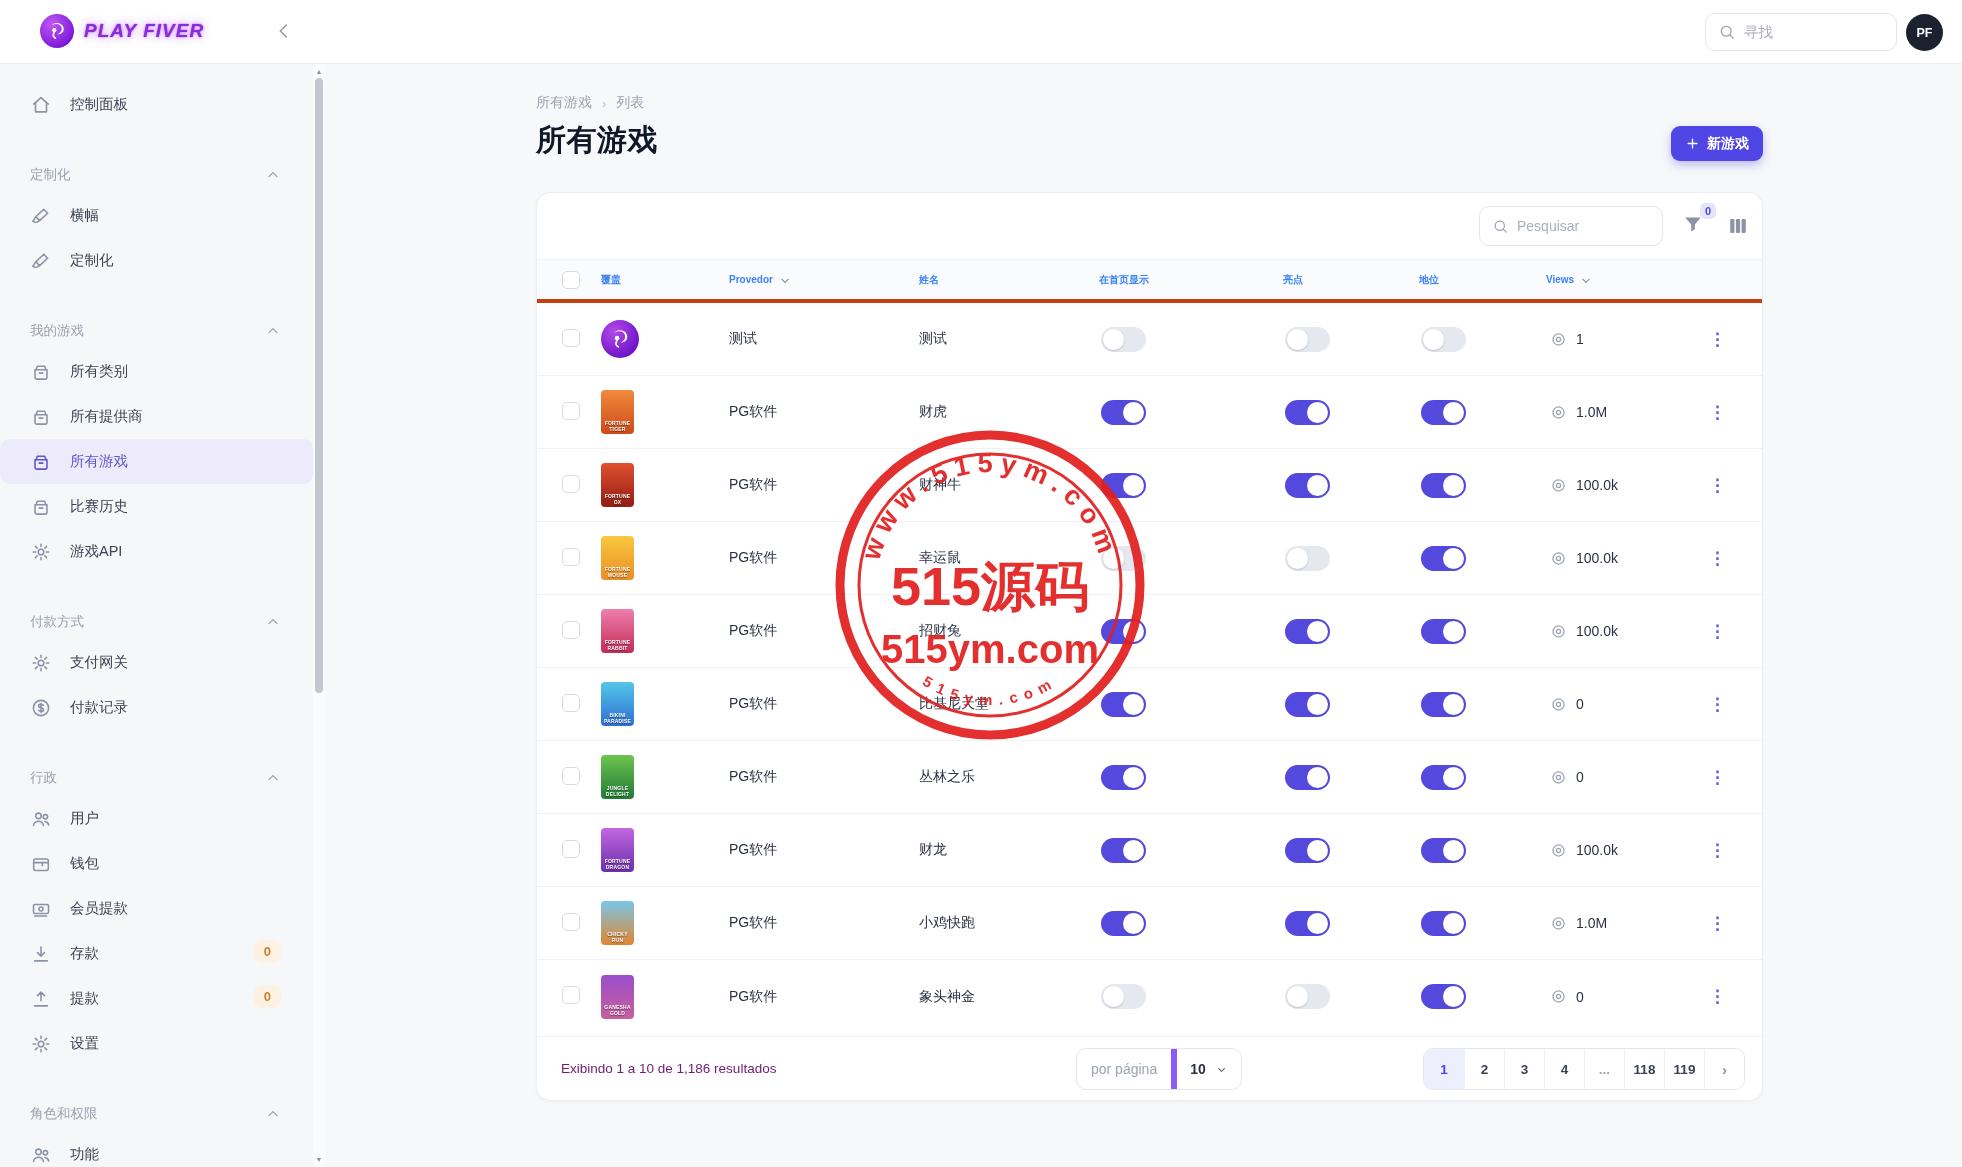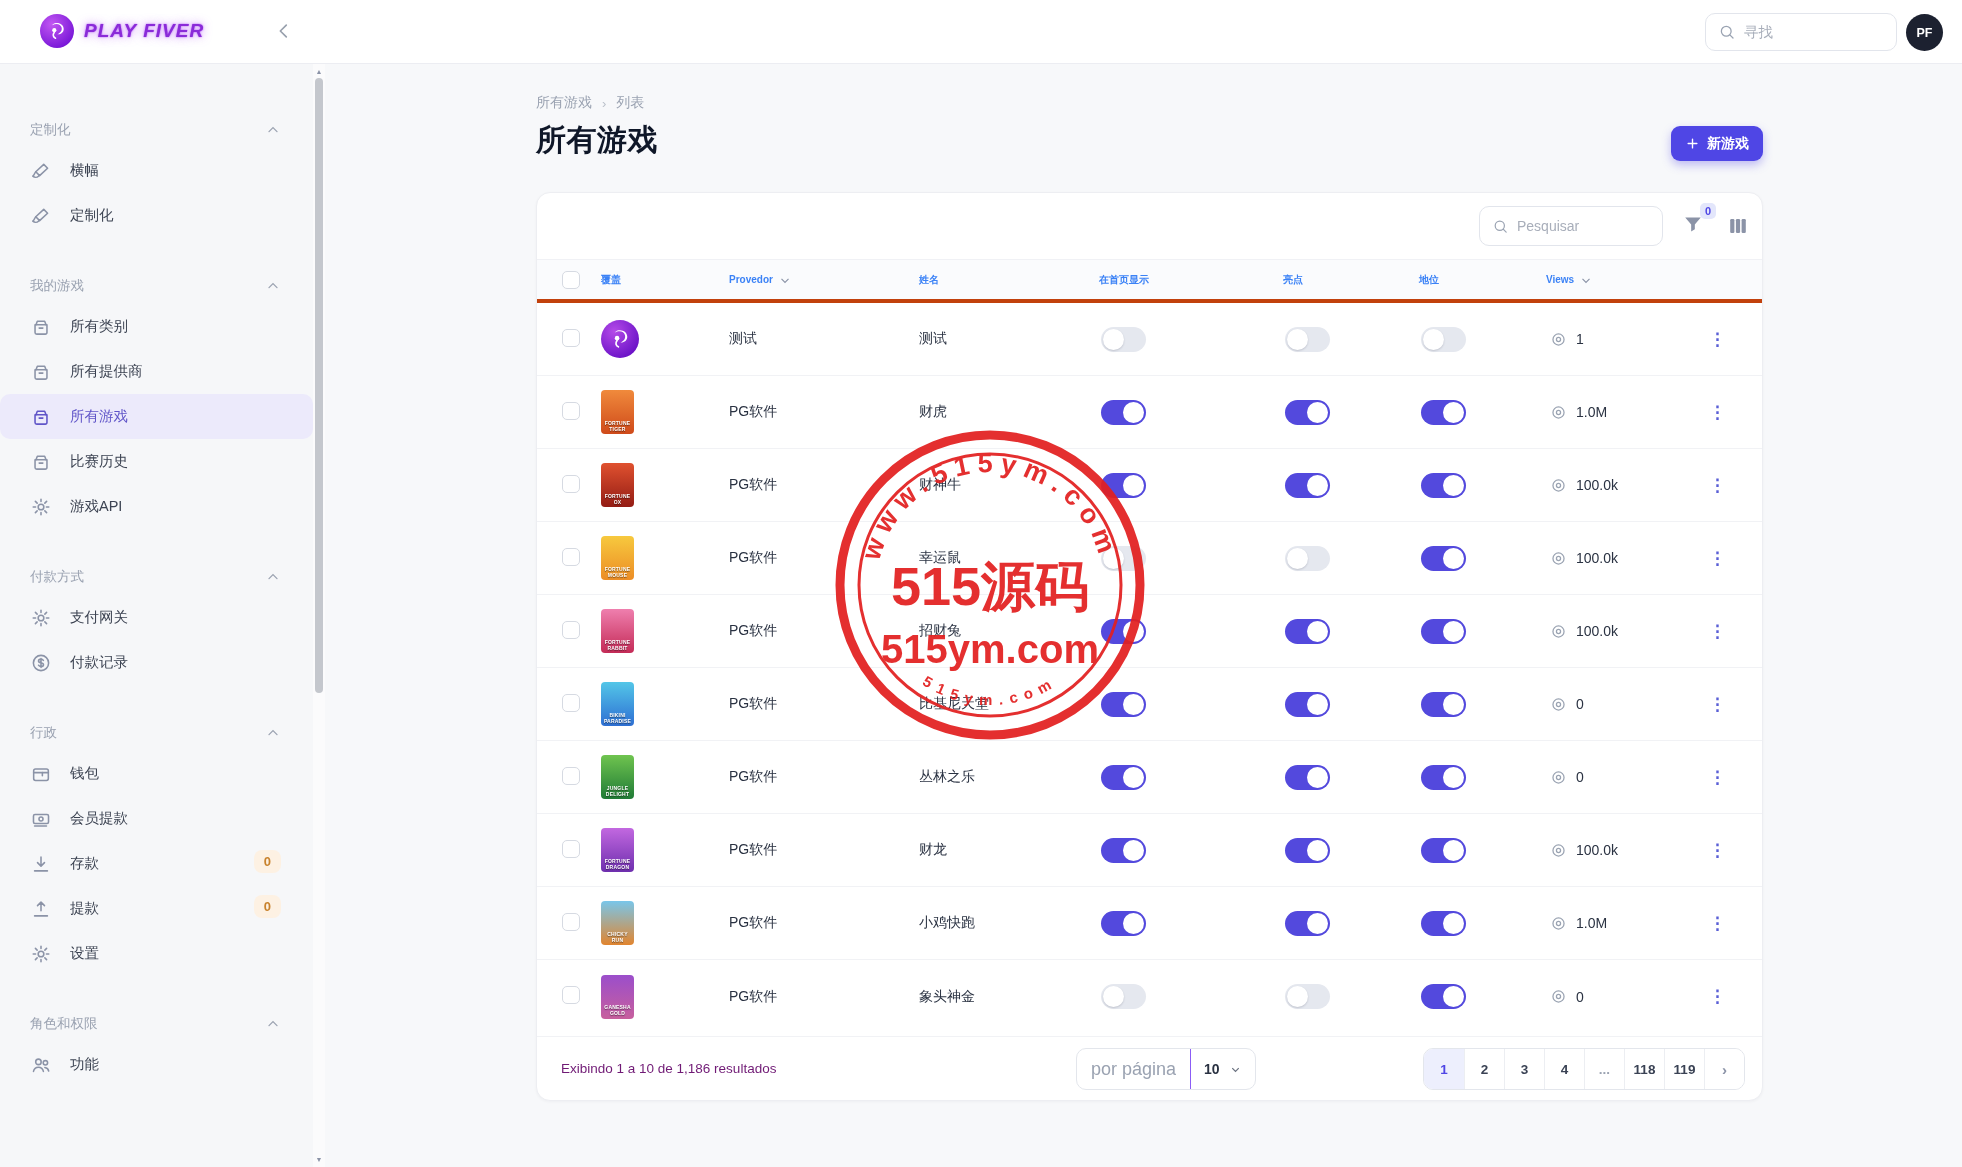--- a/index.html
+++ b/index.html
@@ -75,21 +75,21 @@
   .tg .knob{position:absolute;top:2px;width:21px;height:21px;border-radius:50%;background:#fff}
   .tg.on .knob{right:2px}
   .tg.off .knob{left:2px;box-shadow:0 1px 2px rgba(30,35,60,.18)}
   .views{display:flex;align-items:center;gap:8px;margin-left:3px;color:#2a3242}
   .views svg{width:19px;height:19px;color:#9aa3b2}
   .kebab{border:none;background:none;color:#5a5fd6;font-size:17px;font-weight:700;cursor:pointer;line-height:1;padding:4px 8px}
 
   .tfoot{position:absolute;left:0;bottom:0;width:100%;height:64px;border-top:1px solid #f1f2f5}
   .summary{position:absolute;left:24px;top:24px;font-size:13.5px;font-weight:400;color:#701a75}
   .perpage{position:absolute;left:539px;top:11px;height:42px;border:1px solid #e3e6ec;border-radius:10px;display:flex;align-items:stretch;overflow:hidden;background:#fff;cursor:pointer}
-  .pp1{display:flex;align-items:center;padding:0 14px;color:#9aa2b1;font-size:18px;border-right:1px solid #8b5cf6}
+  .pp1{display:flex;align-items:center;padding:0 14px;color:#9aa2b1;font-size:14px;border-right:6px solid #8b5cf6}
   .pp2{display:flex;align-items:center;gap:9px;padding:0 13px;font-size:14px;color:#2a3242;font-weight:600}
   .pp2 svg{width:13px;height:13px;color:#6b7280}
   .pager{position:absolute;right:17px;top:11px;height:42px;display:flex;border:1px solid #e3e6ec;border-radius:10px;overflow:hidden;background:#fff}
   .pbtn{min-width:40px;height:40px;border:none;border-left:1px solid #eceef2;background:#fff;font-size:13.5px;font-weight:700;color:#3a4254;cursor:pointer;font-family:inherit;padding:0 8px}
   .pbtn:first-child{border-left:none}
   .pbtn.active{background:#edeffd;color:#4f46e5}
   .pbtn.dots{color:#9aa2b1;cursor:default}
   .pbtn.next{color:#8b93a7;font-size:15px}
 
   
@@ -121,20 +121,29 @@
           <circle cx="11" cy="11" r="6.5"></circle>
           <path d="M15.8 15.8 20 20"></path>
         </svg>
       <input placeholder="寻找" style="">
     </div>
     <div class="avatar">PF</div>
   </header>
 
   <aside class="side">
     <nav id="nav">
+        <div class="nav-item">
+          <span class="ico">
+            <svg viewBox="0 0 24 24" fill="none" stroke="currentColor" stroke-width="1.7" stroke-linecap="round" stroke-linejoin="round">
+              <path d="M4 11 12 4l8 7"></path>
+              <path d="M6 10v9.5h12V10"></path>
+            </svg>
+          </span>
+          <span>控制面板</span>
+        </div>
         <div class="sec-title">
           <span>定制化</span>
           <span style="display: flex;">
             <svg viewBox="0 0 24 24" fill="none" stroke="currentColor" stroke-width="1.9" stroke-linecap="round">
               <path d="M6 14.5l6-6 6 6"></path>
             </svg>
           </span>
         </div>
         <div class="nav-item">
           <span class="ico">
@@ -237,20 +246,31 @@
           </span>
           <span>付款记录</span>
         </div>
         <div class="sec-title">
           <span>行政</span>
           <span style="display: flex;">
             <svg viewBox="0 0 24 24" fill="none" stroke="currentColor" stroke-width="1.9" stroke-linecap="round">
               <path d="M6 14.5l6-6 6 6"></path>
             </svg>
           </span>
+        </div>
+        <div class="nav-item">
+          <span class="ico">
+            <svg viewBox="0 0 24 24" fill="none" stroke="currentColor" stroke-width="1.7" stroke-linecap="round">
+              <circle cx="9.2" cy="8.6" r="3"></circle>
+              <path d="M3.8 19c.6-3 2.6-4.6 5.4-4.6s4.8 1.6 5.4 4.6"></path>
+              <circle cx="16.8" cy="9.6" r="2.4"></circle>
+              <path d="M16.2 14.7c2.4.3 3.8 1.7 4.2 3.9"></path>
+            </svg>
+          </span>
+          <span>用户</span>
         </div>
         <div class="nav-item">
           <span class="ico">
             <svg viewBox="0 0 24 24" fill="none" stroke="currentColor" stroke-width="1.7" stroke-linecap="round" stroke-linejoin="round">
               <rect x="4" y="6.5" width="16" height="12.5" rx="2"></rect>
               <path d="M4 10.5h16"></path>
               <path d="M13.5 10.5V14"></path>
             </svg>
           </span>
           <span>钱包</span>

